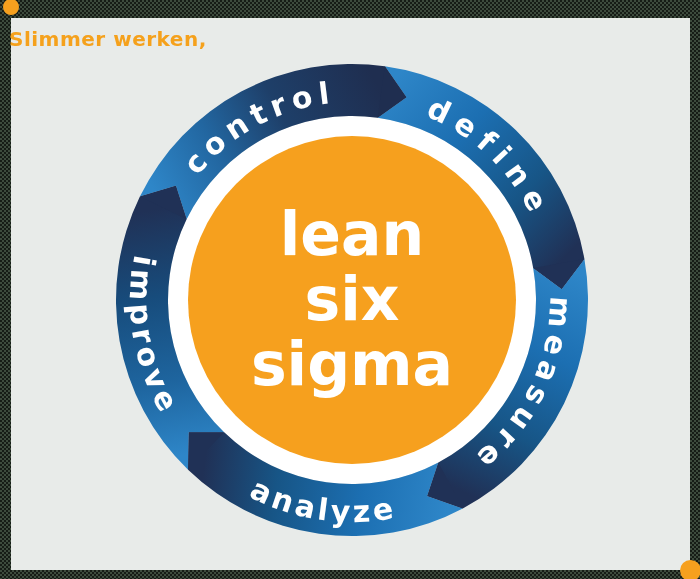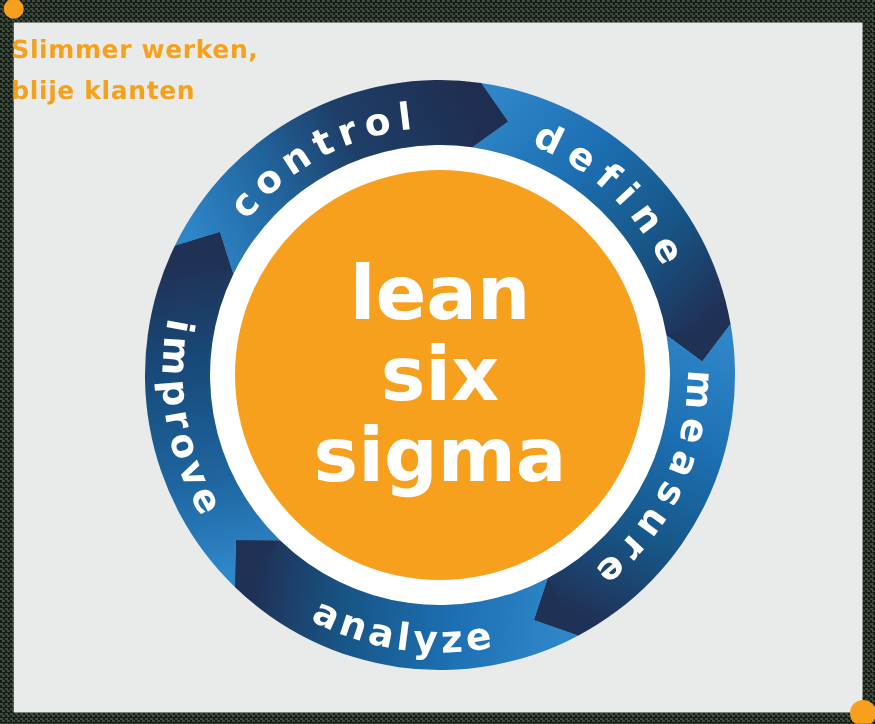--- a/index.html
+++ b/index.html
@@ -56,21 +56,20 @@
     font-size: 60px;
   }
 </style>
 </head>
 <body>
 
 <div class="panel" style="background: rgb(232, 235, 233);"></div>
 
 <div class="tagline" style="color: rgb(245, 161, 28);">
   <div>Slimmer werken,</div>
-  <div>blije klanten</div>
 </div>
 
 <svg class="diagram-svg" id="dmaic-svg" viewBox="0 0 700 579">
   <defs id="grad-defs">
       <linearGradient id="g0" gradientUnits="userSpaceOnUse" x1="381.23" y1="92.04" x2="558.81" y2="263.53">
         <stop offset="0" stop-color="#2e86c8"></stop>
         <stop offset="0.35" stop-color="#1c6fb2"></stop>
         <stop offset="0.7" stop-color="#175586"></stop>
         <stop offset="1" stop-color="#203156"></stop>
       </linearGradient>

